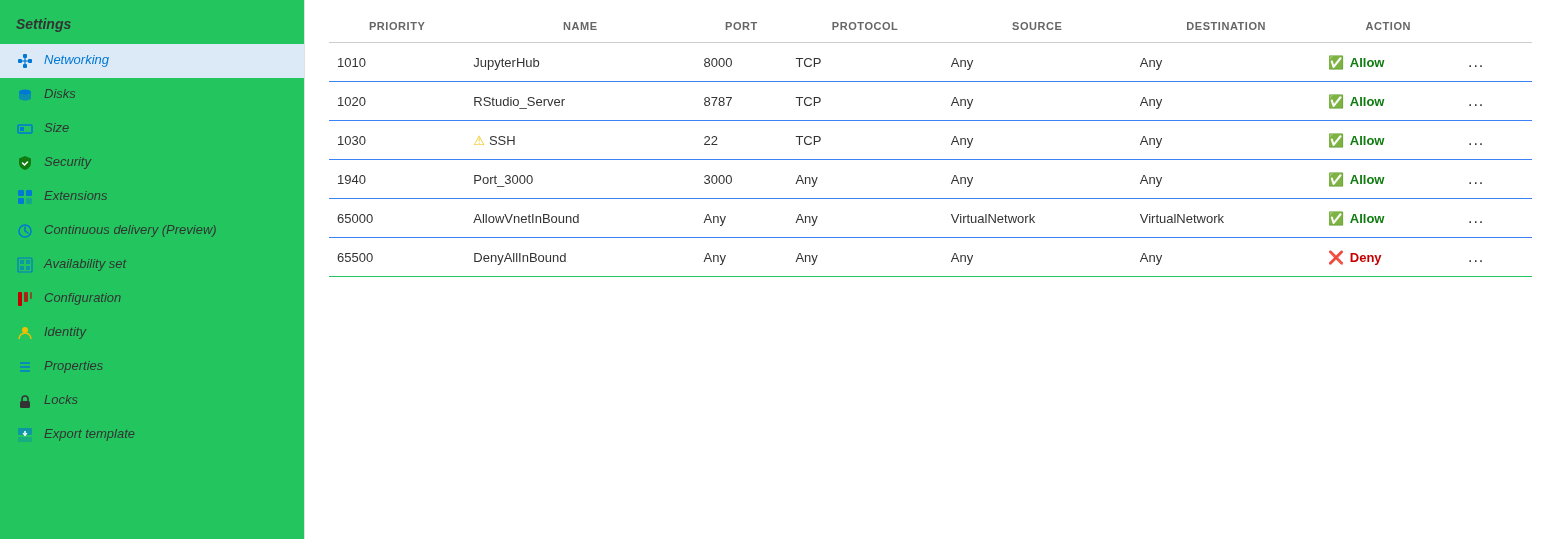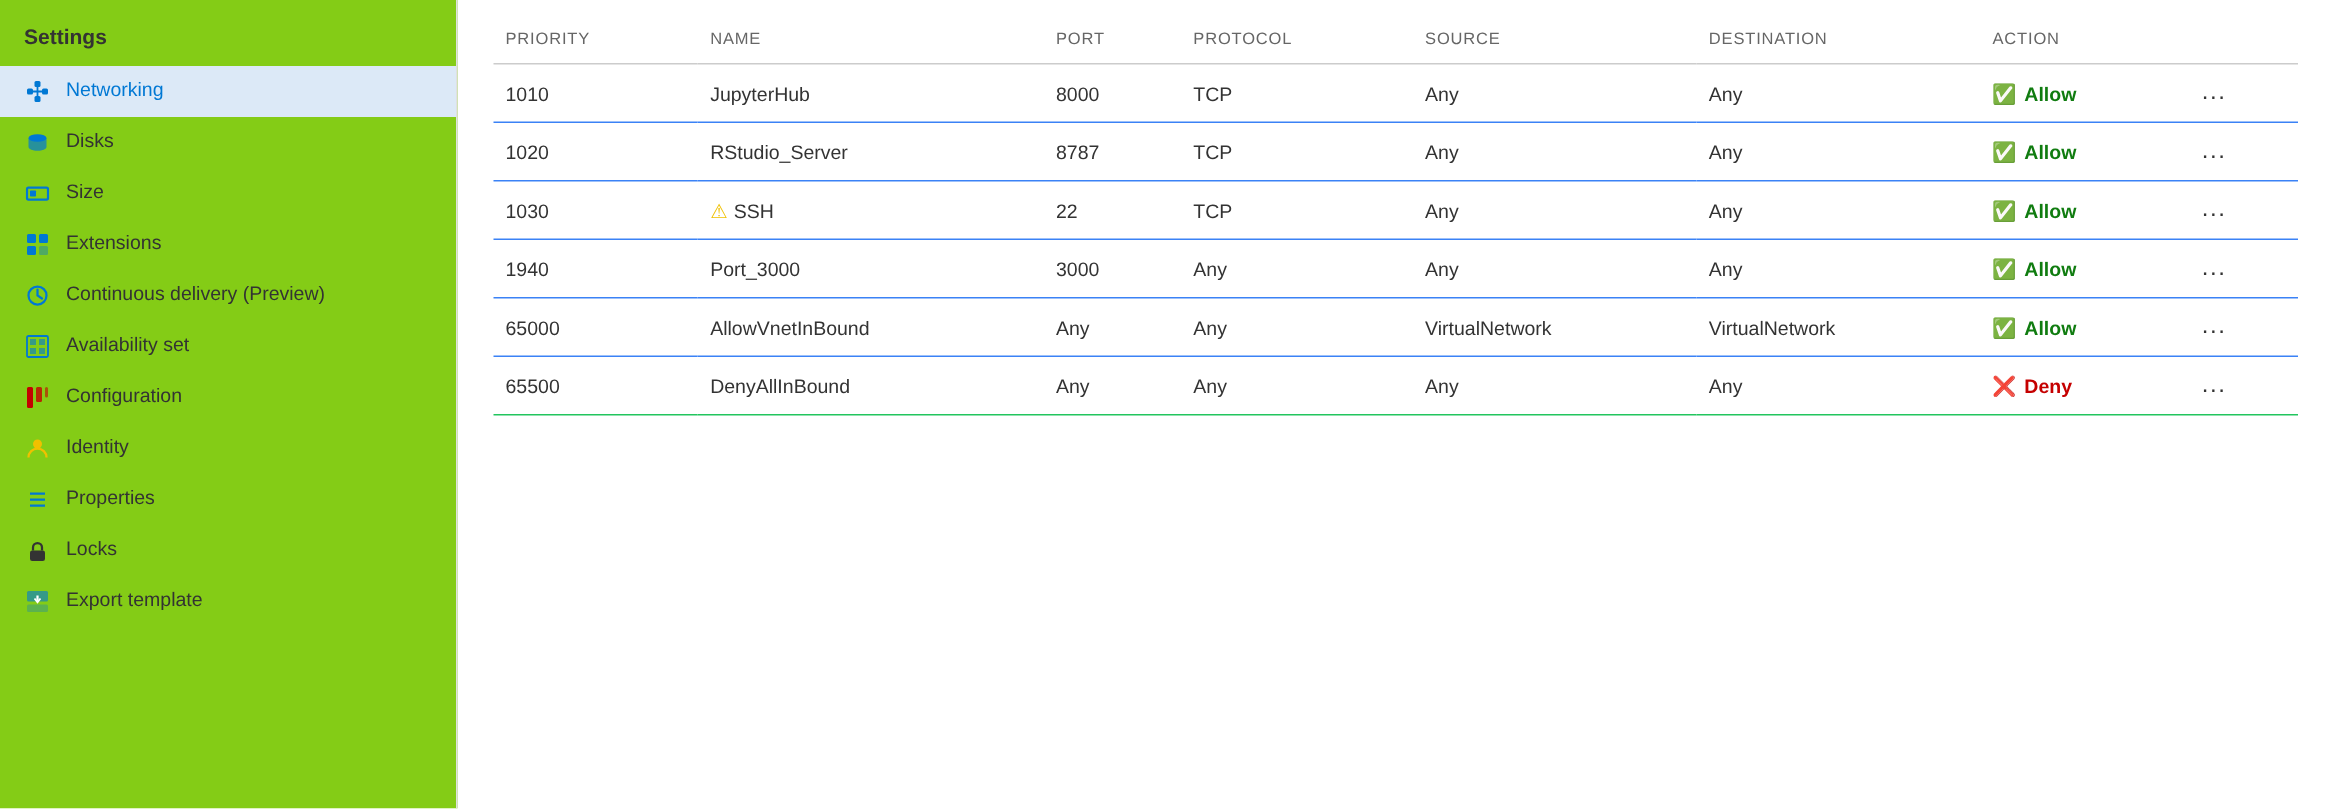--- a/index.html
+++ b/index.html
@@ -13,21 +13,22 @@
       overflow: hidden;
     }
 
     
     .sidebar {
       width: 305px;
       min-width: 305px;
       border-right: 1px solid #e0e0e0;
       overflow-y: auto;
       padding-top: 8px;
-      background: #84cc16;
+      background: #22c55e;
+      font-style: italic;
     }
     .sidebar-title {
       font-size: 14px;
       font-weight: 600;
       color: #333;
       padding: 8px 16px 12px 16px;
     }
     .sidebar-item {
       display: flex;
       align-items: flex-start;
@@ -75,23 +76,23 @@
       padding: 0 24px;
     }
 
     
     .rules-table {
       width: 100%;
       border-collapse: collapse;
       margin-top: 8px;
     }
     .rules-table th {
-      text-align: left;
+      text-align: center;
       font-size: 11px;
-      font-weight: 400;
+      font-weight: 700;
       color: #666;
       text-transform: uppercase;
       letter-spacing: 0.05em;
       padding: 12px 8px 10px 8px;
       border-bottom: 1px solid #ccc;
     }
     .rules-table td {
       padding: 10px 8px;
       border-bottom: 1px solid #3b82f6;
       vertical-align: middle;
@@ -169,20 +170,29 @@
         <span class="label">Disks</span>
       </div>
       <div class="sidebar-item">
         <span class="icon icon-size">
           <svg width="16" height="16" viewBox="0 0 16 16">
             <rect x="1" y="4" width="14" height="8" rx="1" fill="none" stroke="#0078d4" stroke-width="1.5"></rect>
             <rect x="3" y="6" width="4" height="4" rx="0.5" fill="#0078d4"></rect>
           </svg>
         </span>
         <span class="label">Size</span>
+      </div>
+      <div class="sidebar-item">
+        <span class="icon icon-security">
+          <svg width="16" height="16" viewBox="0 0 16 16">
+            <path d="M8 1L2 3.5V8c0 3.3 2.5 6 6 7 3.5-1 6-3.7 6-7V3.5L8 1z" fill="#107c10"></path>
+            <path d="M5.5 8l2 2 3-3" stroke="white" stroke-width="1.5" fill="none" stroke-linecap="round"></path>
+          </svg>
+        </span>
+        <span class="label">Security</span>
       </div>
       <div class="sidebar-item">
         <span class="icon icon-extensions">
           <svg width="16" height="16" viewBox="0 0 16 16">
             <rect x="1" y="1" width="6" height="6" rx="1" fill="#0078d4"></rect>
             <rect x="9" y="1" width="6" height="6" rx="1" fill="#0078d4"></rect>
             <rect x="1" y="9" width="6" height="6" rx="1" fill="#0078d4"></rect>
             <rect x="9" y="9" width="6" height="6" rx="1" fill="#0078d4" opacity="0.4"></rect>
           </svg>
         </span>

